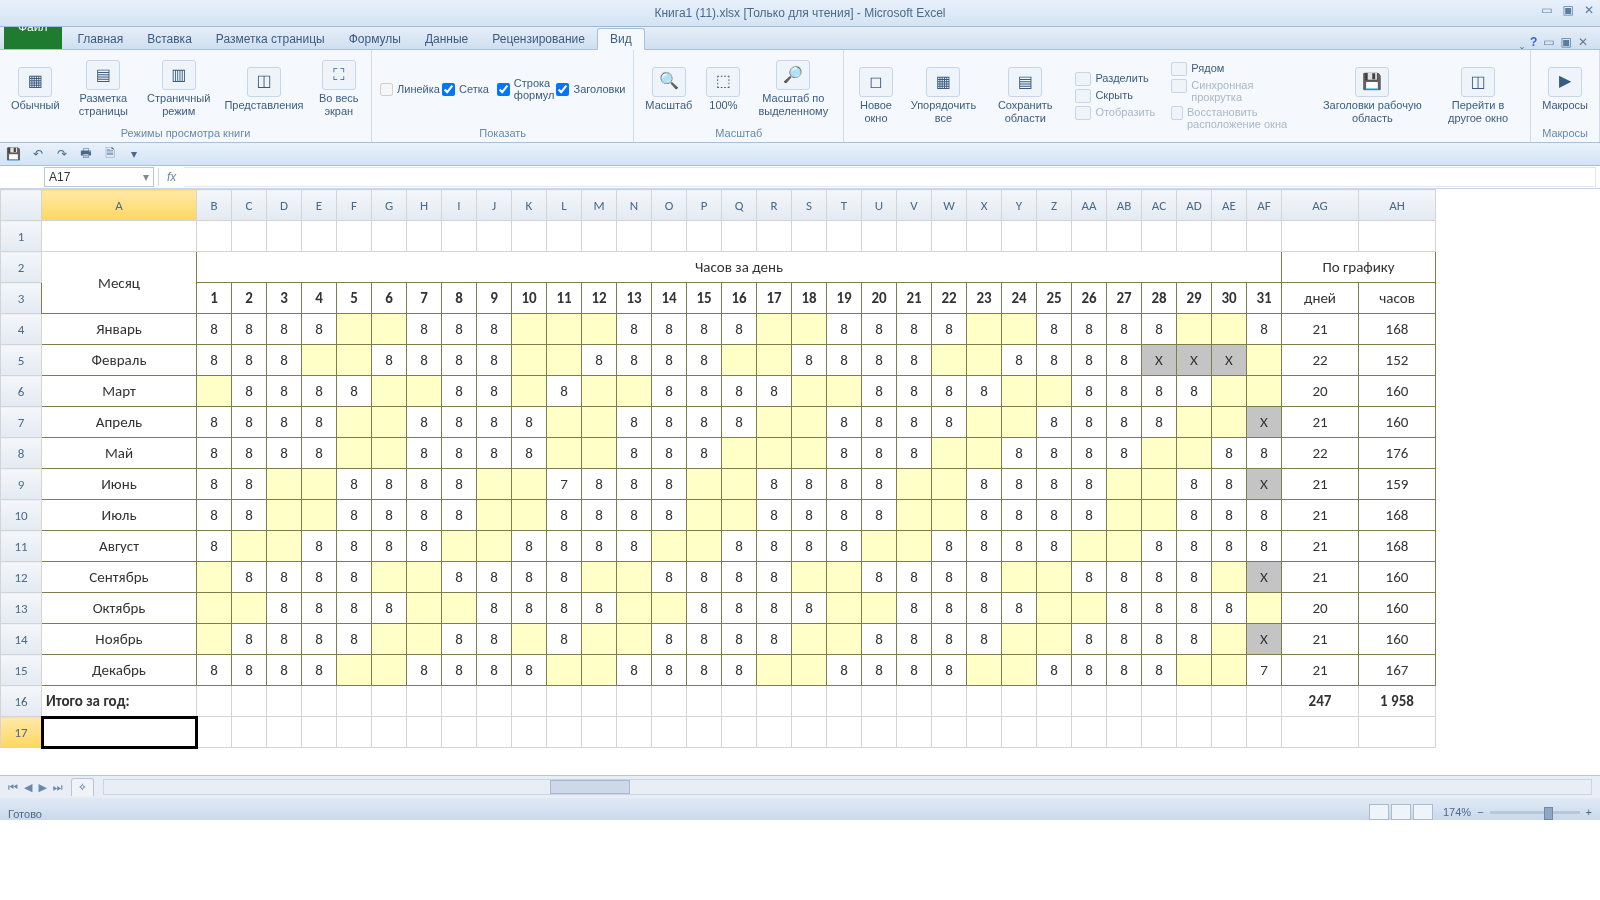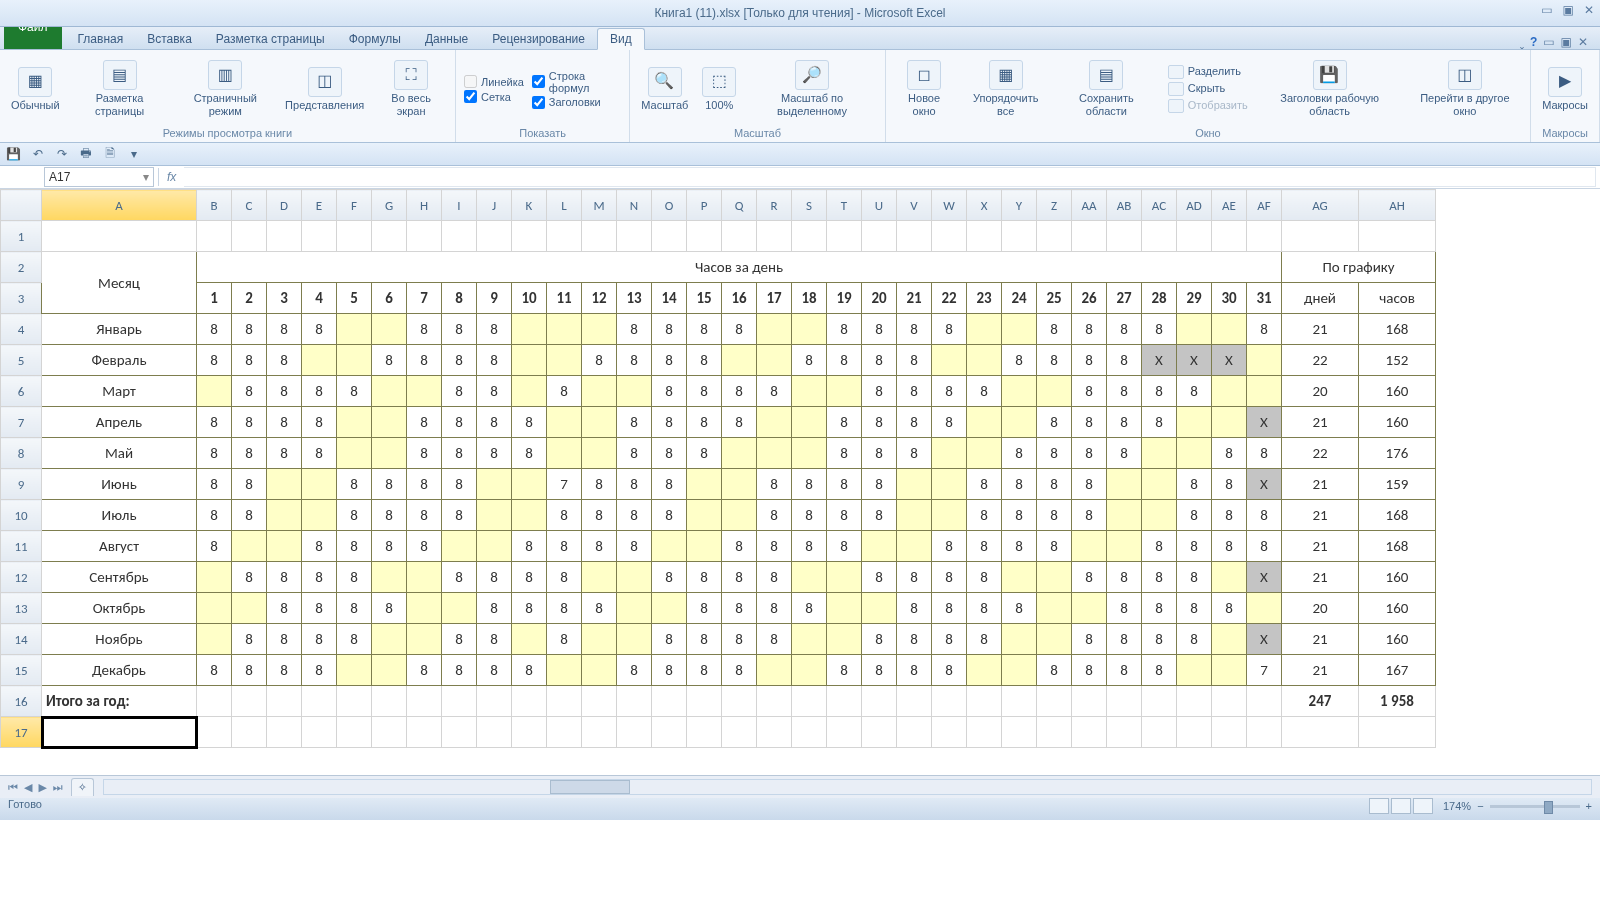--- a/index.html
+++ b/index.html
@@ -12,21 +12,21 @@
 .tab{padding:3px 12px;color:#3b5c82;cursor:pointer;border-radius:3px 3px 0 0}
 .tab.active{background:#f5f8fc;border:1px solid #a9c0d9;border-bottom:1px solid #f5f8fc;margin-bottom:-1px}
 .helpicons{margin-left:auto;display:flex;gap:6px;align-items:center;padding:0 8px;color:#5b7ba0}
 .helpicons span{cursor:pointer}
 .ribbon{height:92px;background:#f5f8fc;border-bottom:1px solid #a9c0d9;display:flex}
 .group{border-right:1px solid #d1ddea;padding:2px 8px;display:flex;flex-direction:column;justify-content:space-between}
 .group-label{text-align:center;font-size:11px;color:#6a88a8;padding:1px 0}
 .gbody{display:flex;gap:8px;flex:1;align-items:center}
 .bigbtn{display:flex;flex-direction:column;align-items:center;justify-content:center;gap:2px;padding:3px;cursor:pointer;text-align:center;line-height:1.15;font-size:11px;color:#3b5c82}
 .bigbtn .ic{width:32px;height:28px;background:#eef4fa;border:1px solid #c5d6e8;border-radius:3px;display:flex;align-items:center;justify-content:center;font-size:16px}
-.chklist{display:flex;flex-direction:column;gap:2px;font-size:11px;color:#3b5c82}
+.chklist{display:flex;flex-direction:row;gap:2px;font-size:11px;color:#3b5c82}
 .chklist label{display:flex;align-items:center;gap:4px}
 .chklist input{margin:0}
 .smallbtn-col{display:flex;flex-direction:column;gap:1px;font-size:11px;color:#3b5c82}
 .smallbtn{display:flex;align-items:flex-start;gap:4px;padding:1px 4px;cursor:pointer}
 .smallbtn .si{width:14px;height:12px;border:1px solid #c5d6e8;background:#eef4fa;border-radius:2px}
 .smallbtn.disabled{color:#a9b8c9}
 .qat{height:22px;background:linear-gradient(#e8f1fb,#d4e3f4);display:flex;align-items:center;padding:0 6px;gap:8px;border-bottom:1px solid #a9c0d9;color:#4a6a8a}
 .qat .qi{width:16px;height:16px;display:flex;align-items:center;justify-content:center;cursor:pointer}
 .namebox-row{height:22px;display:flex;align-items:center;border-bottom:1px solid #c9d5e3;background:#fff}
 .namebox{width:100px;height:18px;border:1px solid #b8c7d8;margin:0 4px;padding:0 4px;font-size:12px;display:flex;align-items:center;justify-content:center;background:#fff}
@@ -51,21 +51,21 @@
 .bold{font-weight:bold}
 .selcell{outline:3px solid #000;outline-offset:-2px;background:#fff}
 .sheettabs{height:22px;background:#e9eef6;display:flex;align-items:center;border-top:1px solid #b8c7d8;font-size:11px}
 .sheettabs .nav{display:flex;gap:2px;padding:0 6px;color:#6a88a8}
 .sheettabs .nav span{cursor:pointer;padding:0 2px}
 .stab{padding:2px 10px;background:#f0f4f9;border:1px solid #b8c7d8;border-bottom:none;border-radius:3px 3px 0 0;margin-right:1px;cursor:pointer;color:#3b5c82}
 .stab.active{background:#fff;font-weight:bold}
 .stab.new{padding:2px 6px}
 .hscroll{flex:1;margin:0 8px;height:14px;background:#e9eef6;border:1px solid #c5d6e8;position:relative}
 .hscroll .thumb{position:absolute;left:30%;width:80px;height:100%;background:#cdd9e8;border:1px solid #a9bccf;box-sizing:border-box}
-.statusbar{height:22px;background:linear-gradient(#e0eaf5,#c9d9eb);display:flex;align-items:flex-start;justify-content:space-between;padding:0 8px;font-size:11px;color:#4a6a8a}
+.statusbar{height:22px;background:linear-gradient(#e0eaf5,#c9d9eb);display:flex;align-items:flex-end;justify-content:space-between;padding:0 8px;font-size:11px;color:#4a6a8a}
 .statusbar .right{display:flex;align-items:center;gap:10px}
 .viewicons{display:flex;gap:2px}
 .viewicons span{width:18px;height:14px;border:1px solid #a9bccf;background:#eef4fa;cursor:pointer}
 .zoom{display:flex;align-items:center;gap:6px}
 .zline{width:90px;height:3px;background:#b8c7d8;position:relative}
 .zline .zh{position:absolute;left:60%;top:-4px;width:7px;height:11px;background:#8fa9c4;border:1px solid #6f8aa8}
 </style>
 </head>
 <body>
 
@@ -185,30 +185,43 @@
           </div>
         <div class="smallbtn">
             <span class="si"></span>
             <span>Скрыть</span>
           </div>
         <div class="smallbtn disabled">
             <span class="si"></span>
             <span>Отобразить</span>
           </div>
       </div>
+      <div class="smallbtn-col">
+        <div class="smallbtn">
+            <span class="si"></span>
+            <span>Рядом</span>
+          </div>
+        <div class="smallbtn disabled">
+            <span class="si"></span>
+            <span>Синхронная прокрутка</span>
+          </div>
+        <div class="smallbtn disabled">
+            <span class="si"></span>
+            <span>Восстановить расположение окна</span>
+          </div>
+      </div>
       <div class="bigbtn">
           <div class="ic">💾</div>
           <span>Заголовки рабочую область</span>
         </div>
       <div class="bigbtn">
           <div class="ic">◫</div>
           <span>Перейти в другое окно</span>
         </div>
     </div>
-    <div class="group-label">Окно</div>
   </div>
   <div class="group">
     <div class="gbody">
       <div class="bigbtn">
           <div class="ic">▶</div>
           <span>Макросы</span>
         </div>
     </div>
     <div class="group-label">Макросы</div>
   </div>

